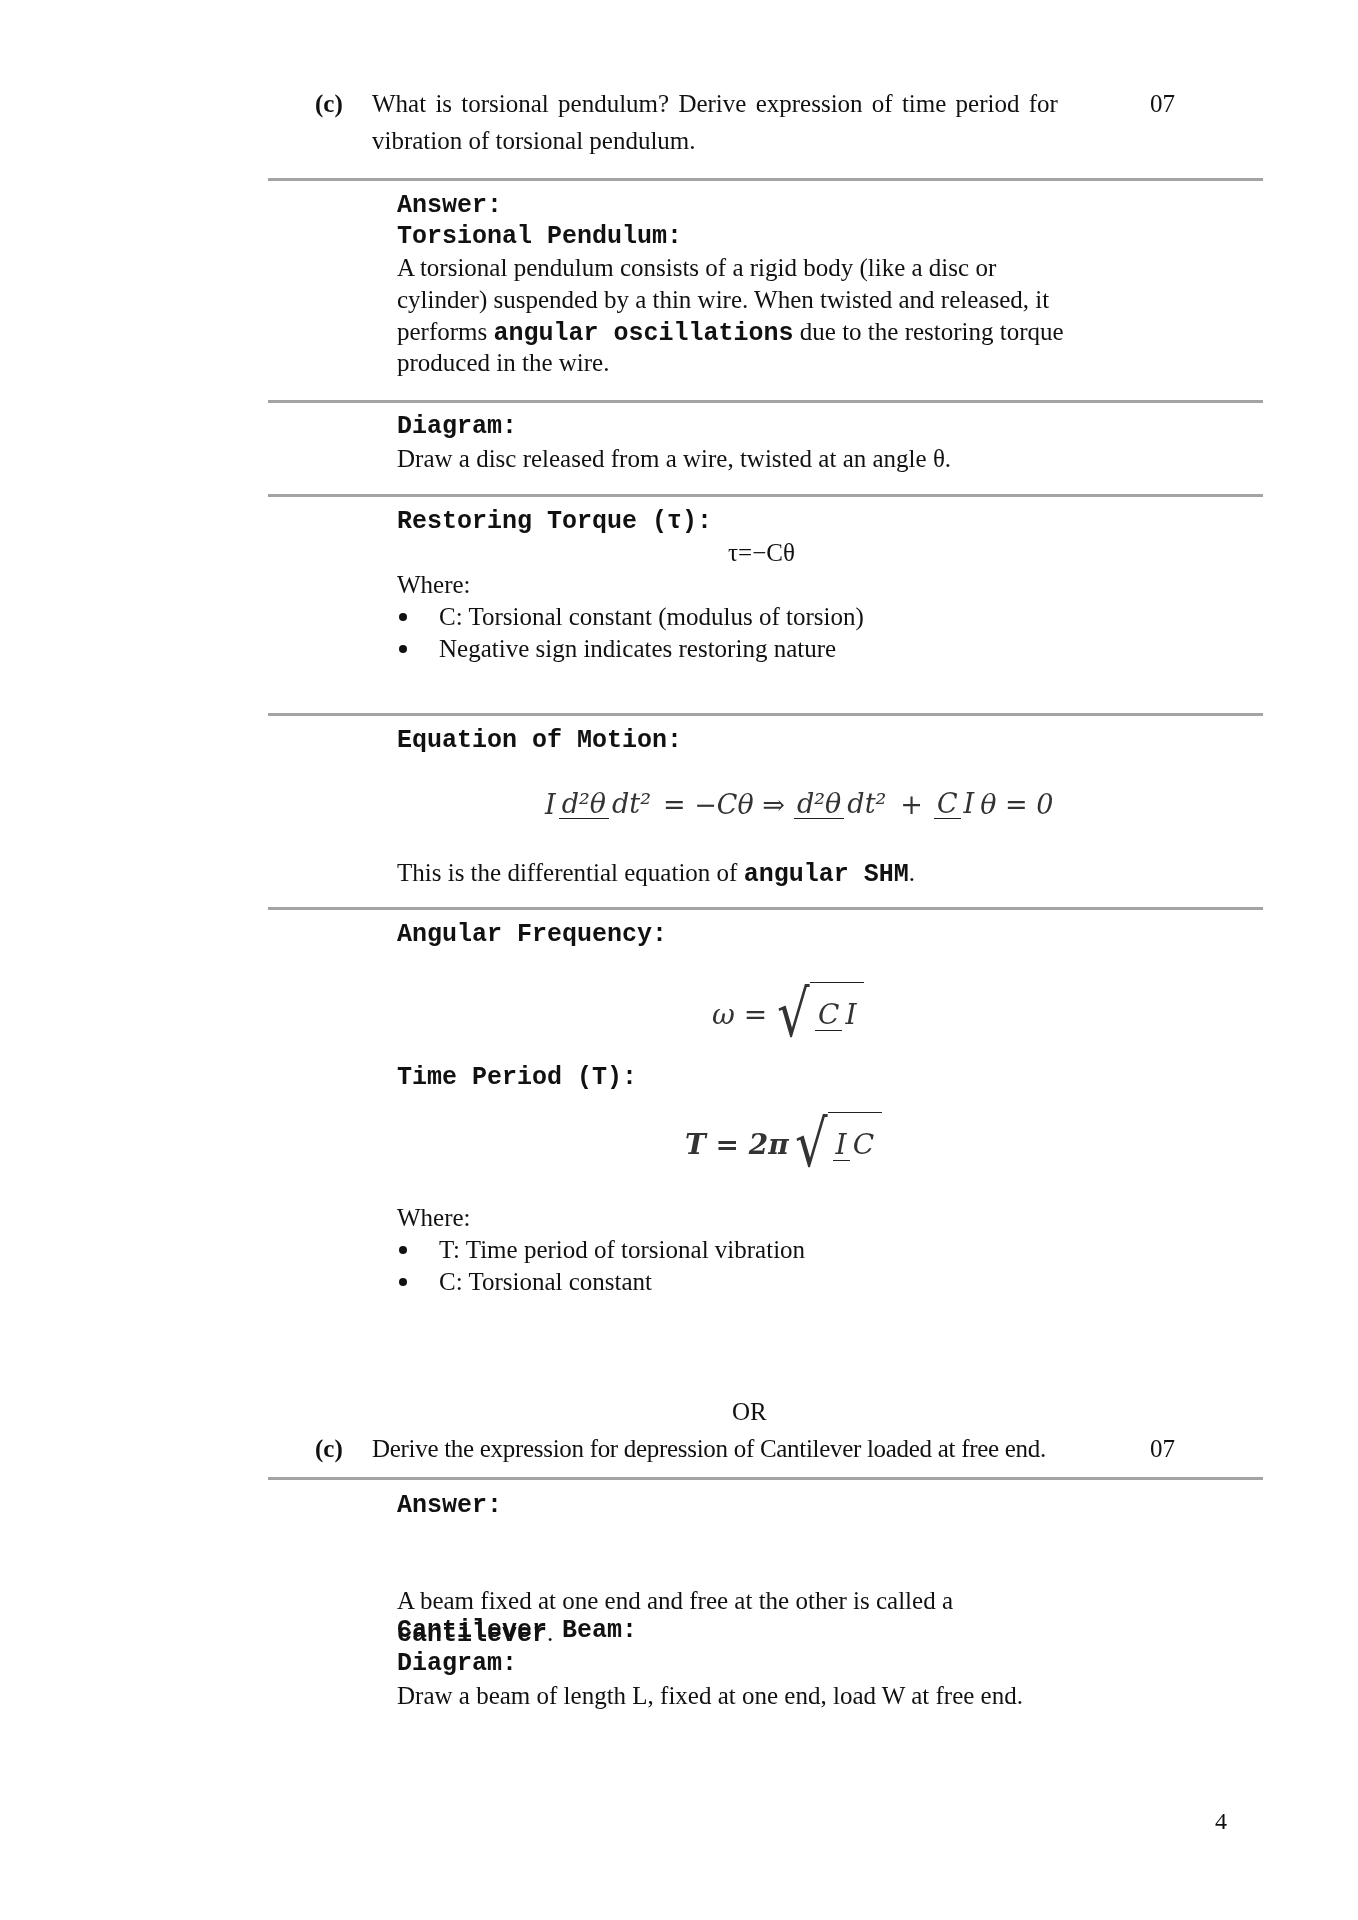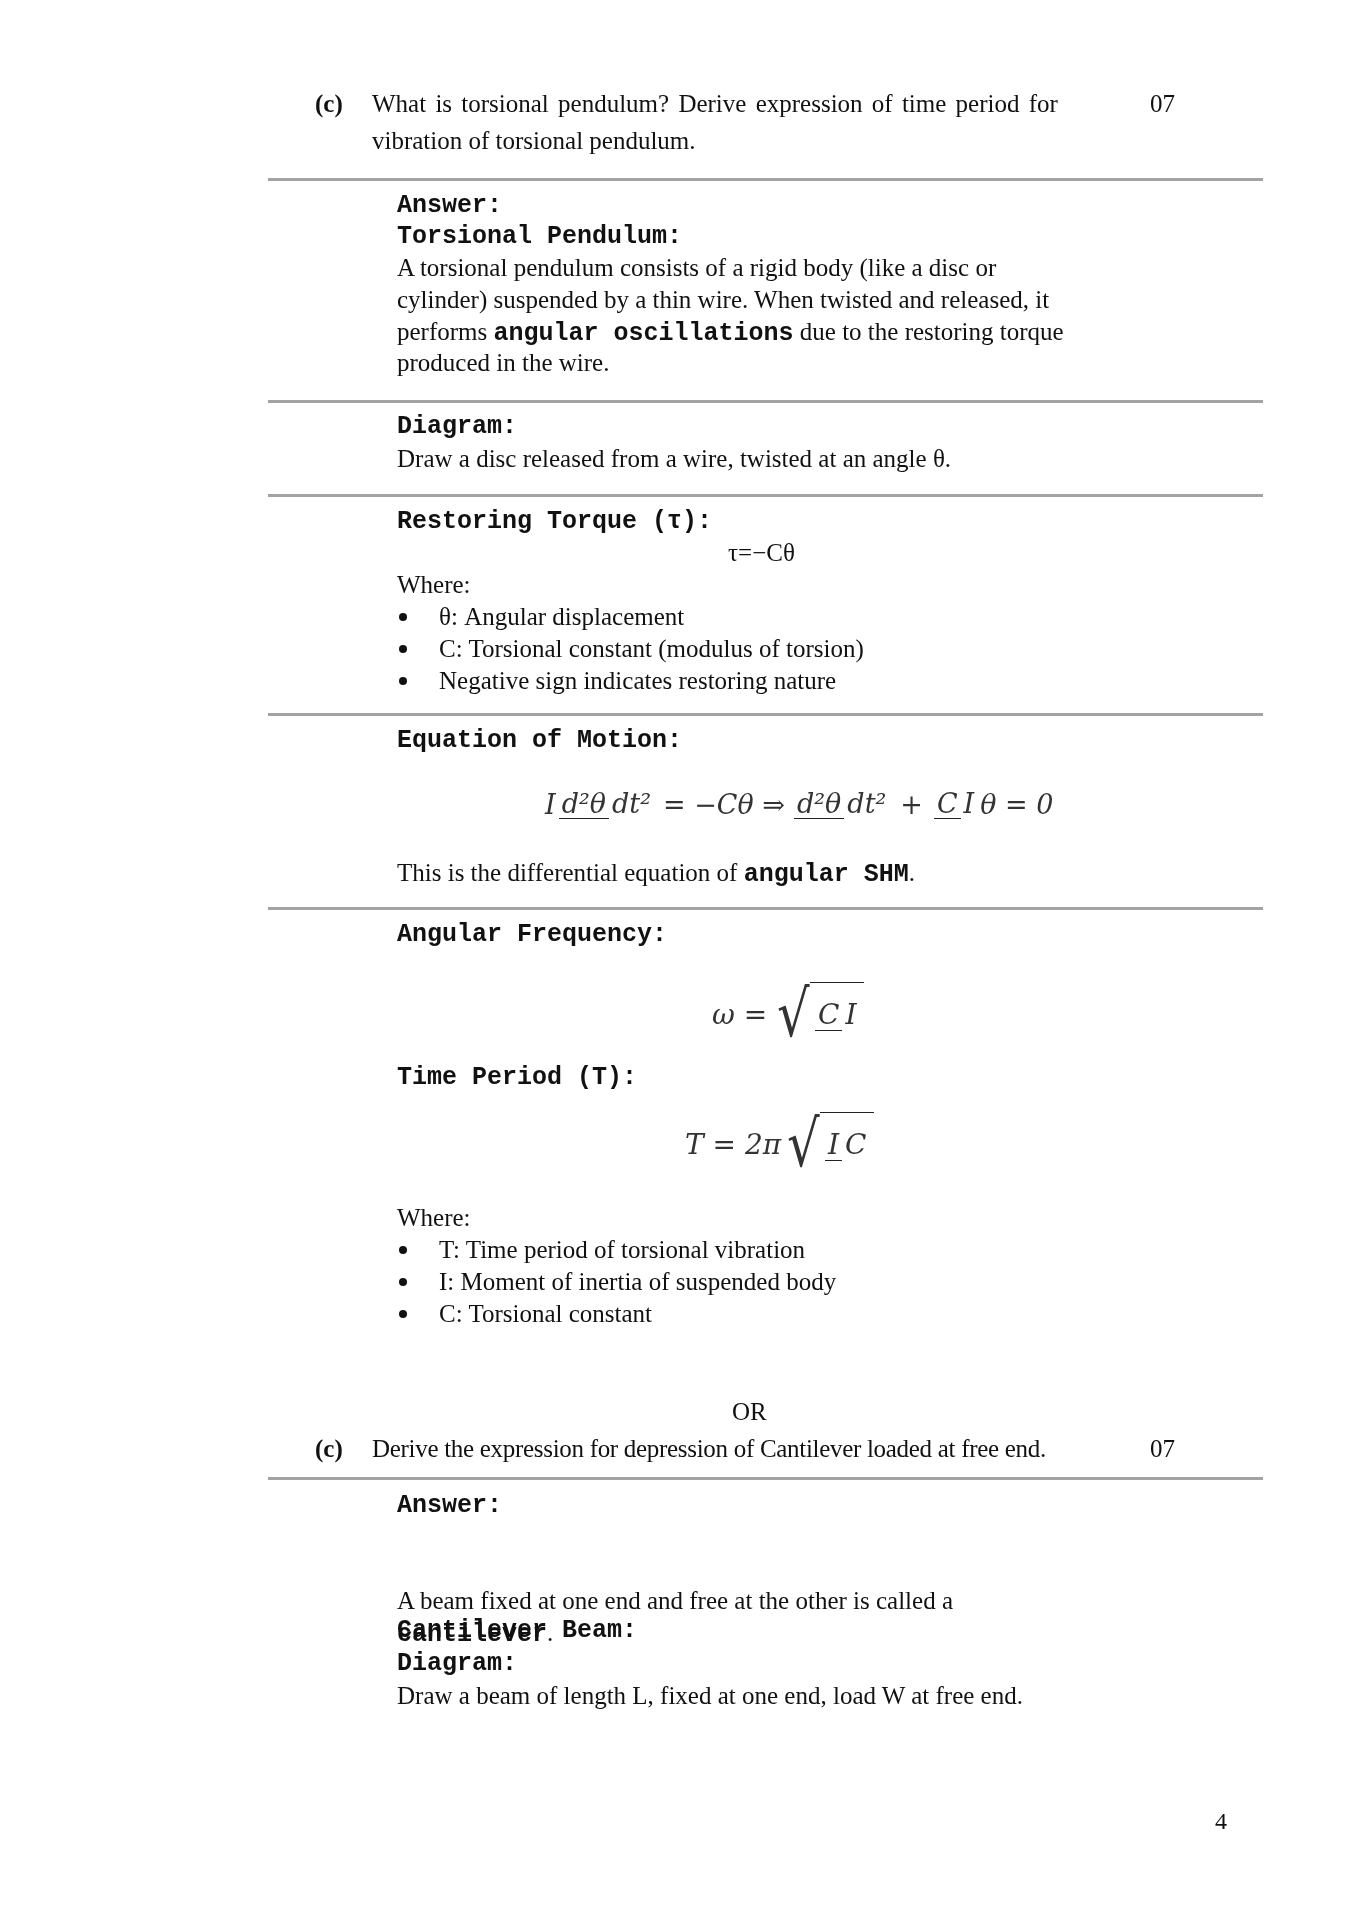--- a/index.html
+++ b/index.html
@@ -44,21 +44,20 @@
 
 <div class="line b" style="top:411px;">Diagram:</div>
 <div class="line" style="top:443px;">Draw a disc released from a wire, twisted at an angle θ.</div>
 
 <div class="rule" style="top:494px;"></div>
 
 <div class="line b" style="top:506px;">Restoring Torque (τ):</div>
 <div class="abs" style="left:728px; top:537px; line-height:32px;">τ=−Cθ</div>
 <div class="line" style="top:569px;">Where:</div>
 <ul class="bullet-list" style="top:601px;">
-  <li><span class="dot"></span><span>θ: Angular displacement</span></li>
   <li><span class="dot"></span><span>C: Torsional constant (modulus of torsion)</span></li>
   <li><span class="dot"></span><span>Negative sign indicates restoring nature</span></li>
 </ul>
 
 <div class="rule" style="top:713px;"></div>
 
 <div class="line b" style="top:725px;">Equation of Motion:</div>
 <div class="abs math" style="left:545px; top:765px; height:78px; display:flex; align-items:center; font-size:27px; color:#333;">
   <span>I</span>
   <span class="frac">
@@ -90,36 +89,35 @@
         <span class="frac">
           <span class="num">C</span>
           <span class="den">I</span>
         </span>
       </span>
   </span>
 </div>
 
 <div class="line b" style="top:1062px;">Time Period (T):</div>
 <div class="abs math" style="left:685px; top:1100px; height:88px; display:flex; align-items:center; font-size:28px; color:#333;">
-  <span style="margin-right:2px;">T = 2π</span>
+  <span style="margin-right:2px;font-weight:bold;">T = 2π</span>
   <span class="sqrt">
     <span class="rad">√</span>
     <span class="under">
         <span class="frac">
           <span class="num">I</span>
           <span class="den">C</span>
         </span>
       </span>
   </span>
 </div>
 
 <div class="line" style="top:1202px;">Where:</div>
 <ul class="bullet-list" style="top:1234px;">
   <li><span class="dot"></span><span>T: Time period of torsional vibration</span></li>
-  <li><span class="dot"></span><span>I: Moment of inertia of suspended body</span></li>
   <li><span class="dot"></span><span>C: Torsional constant</span></li>
 </ul>
 
 <div class="abs" style="left:732px; top:1398px;">OR</div>
 
 <div class="abs q-label" style="left:315px; top:1435px;">(c)</div>
 <div class="abs" style="left:372px; top:1435px; letter-spacing:-0.3px;">Derive the expression for depression of Cantilever loaded at free end.</div>
 <div class="abs marks" style="left:1150px; top:1435px;">07</div>
 
 <div class="rule" style="top:1477px;"></div>

